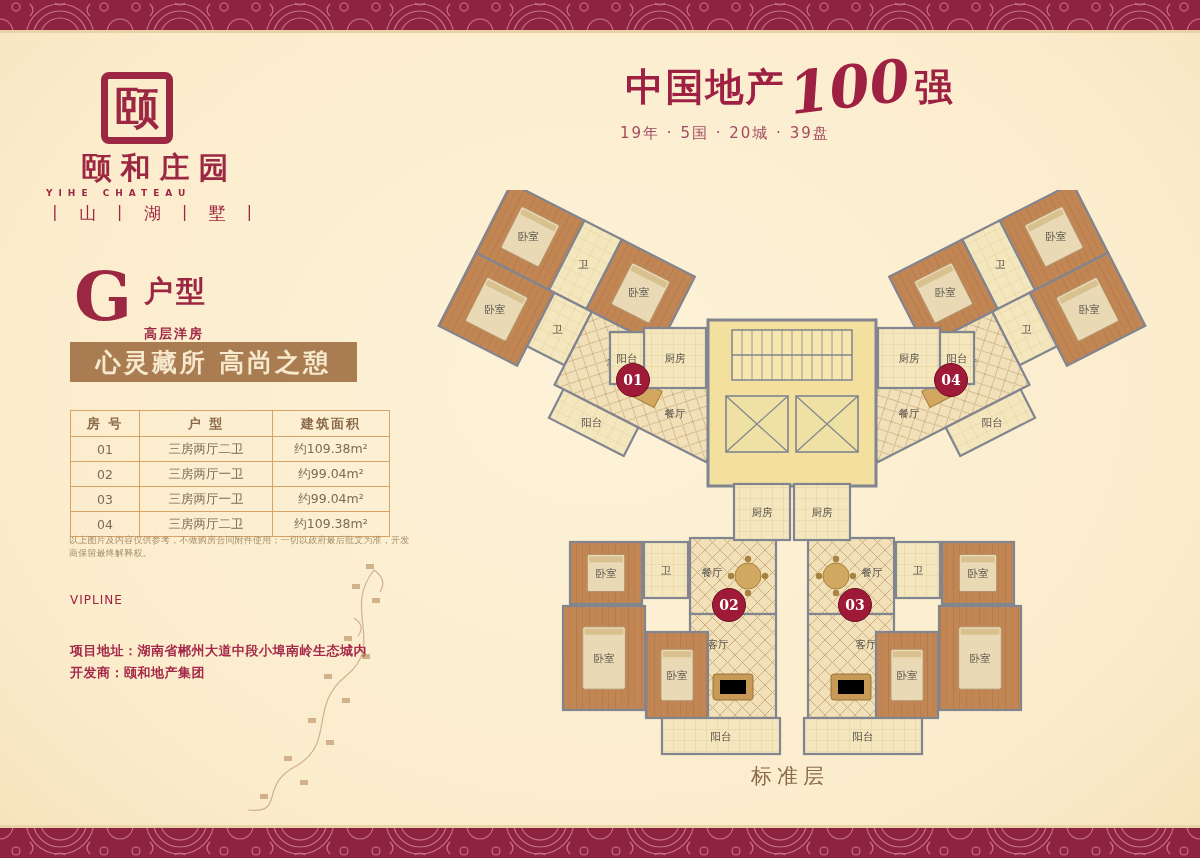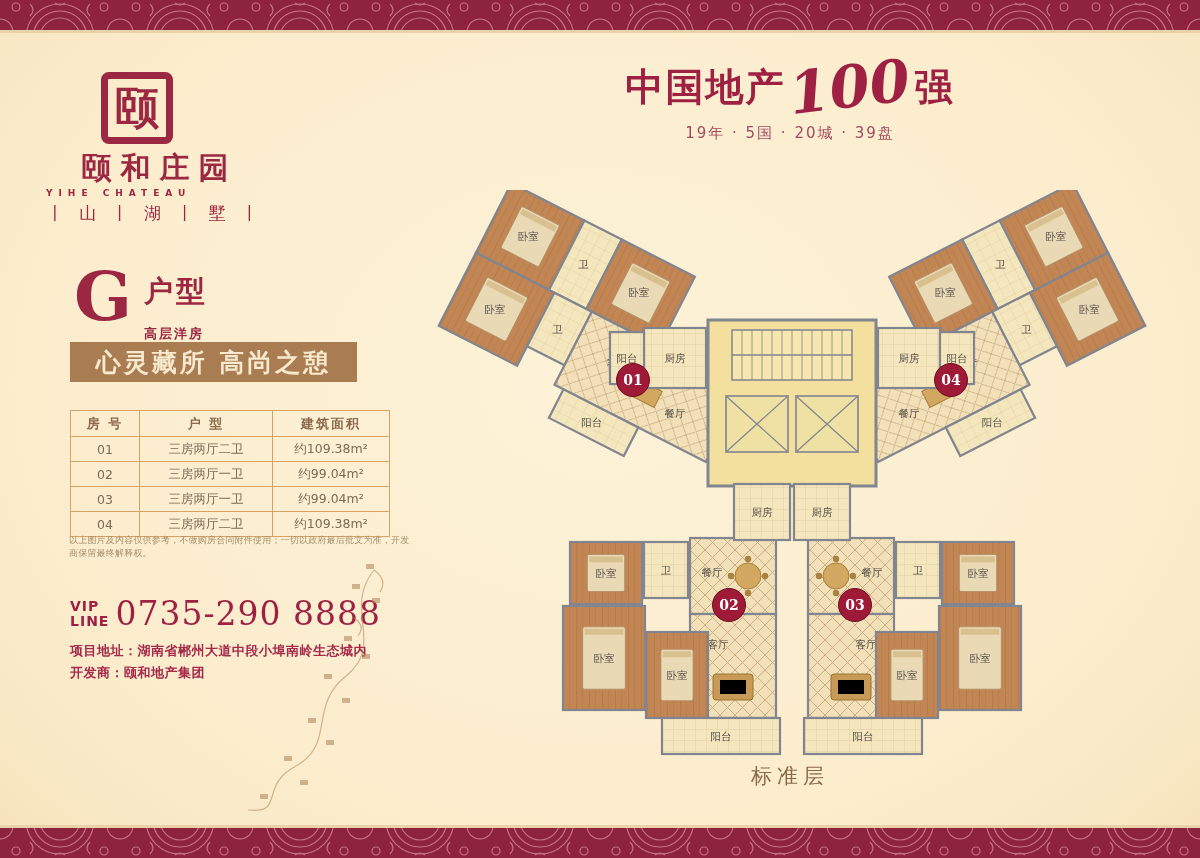--- a/index.html
+++ b/index.html
@@ -27,32 +27,32 @@
   .slogan{position:absolute;left:70px;top:342px;width:287px;height:40px;background:#aa7c52;
           color:#f6e9cd;font-family:"DejaVu Serif",serif;font-size:25px;font-weight:bold;
           letter-spacing:3px;display:flex;align-items:center;justify-content:center;}
   .spec{position:absolute;left:70px;top:410px;width:320px;border-collapse:collapse;}
   .spec th,.spec td{border:1px solid #d8a265;text-align:center;font-weight:normal;}
   .spec th{height:23px;font-size:13px;font-weight:bold;color:#8a6848;letter-spacing:2px;}
   .spec td{height:22px;font-size:12.5px;color:#7c6a58;}
   .spec td:first-child{width:66px;} .spec td:nth-child(2){width:130px;}
   .disclaimer{position:absolute;left:69px;top:534px;width:345px;font-size:9px;color:#a78f6b;letter-spacing:0.2px;}
   .vip{position:absolute;left:70px;top:594px;display:flex;align-items:center;}
-  .vip .lbl{display:flex;flex-direction:column;font-size:14px;font-weight:bold;color:#9e2143;line-height:1.05;margin-right:6px;letter-spacing:1px;}
+  .vip .lbl{display:flex;font-size:12px;font-weight:normal;color:#9e2143;line-height:1.05;margin-right:6px;letter-spacing:1px;}
   .vip .phone{font-family:"DejaVu Serif",serif;font-size:33px;color:#9e2143;letter-spacing:1px;}
   .addr{position:absolute;left:70px;top:642px;font-size:13px;color:#a5294a;font-weight:bold;letter-spacing:0.5px;}
   .dev{position:absolute;left:70px;top:664px;font-size:13px;color:#a5294a;font-weight:bold;letter-spacing:0.5px;}
   .sketch{position:absolute;left:224px;top:558px;opacity:0.6;}
 
   
   .headline{position:absolute;left:620px;top:62px;width:340px;text-align:center;white-space:nowrap;color:#9e2143;}
   .headline .p1,.headline .p3{font-family:"DejaVu Serif",serif;font-size:38px;font-weight:bold;letter-spacing:2px;vertical-align:middle;}
   .headline .p2{display:inline-block;font-family:"DejaVu Serif",serif;font-style:italic;font-weight:bold;
                 font-size:58px;transform:rotate(-7deg);margin:0 4px;vertical-align:middle;line-height:0.8;}
-  .subtitle{position:absolute;left:620px;top:124px;width:340px;text-align:center;font-size:15px;color:#a34b60;letter-spacing:2px;}
+  .subtitle{position:absolute;left:620px;top:124px;width:340px;text-align:left;font-size:15px;color:#a34b60;letter-spacing:2px;}
   .section-title{position:absolute;left:620px;top:172px;width:340px;text-align:center;white-space:nowrap;}
   .section-title .orn{color:#9e2143;font-size:20px;vertical-align:middle;margin:0 26px;}
   .section-title .txt{font-family:"DejaVu Serif",serif;font-size:38px;font-weight:bold;color:#9e2143;letter-spacing:6px;vertical-align:middle;}
   .plan{position:absolute;left:420px;top:190px;}
   .floor-label{position:absolute;left:690px;top:762px;width:200px;text-align:center;
                font-family:"DejaVu Serif",serif;font-size:21px;color:#8a6a4a;letter-spacing:5px;}
 </style>
 </head>
 <body>
 
@@ -147,21 +147,20 @@
       </tbody>
   </table>
 
   <div class="disclaimer">以上图片及内容仅供参考，不做购房合同附件使用；一切以政府最后批文为准，开发商保留最终解释权。</div>
 
   <div class="vip">
     <span class="lbl">
       <span>VIP</span>
       <span>LINE</span>
     </span>
-    <span class="phone">0735-290 8888</span>
   </div>
   <div class="addr">
     <span>项目地址：</span><span>湖南省郴州大道中段小埠南岭生态城内</span>
   </div>
   <div class="dev">
     <span>开发商：</span><span>颐和地产集团</span>
   </div>
 
   <svg class="sketch" width="180" height="255">
     <g fill="none" stroke="#b58a5e" stroke-width="1.2">

